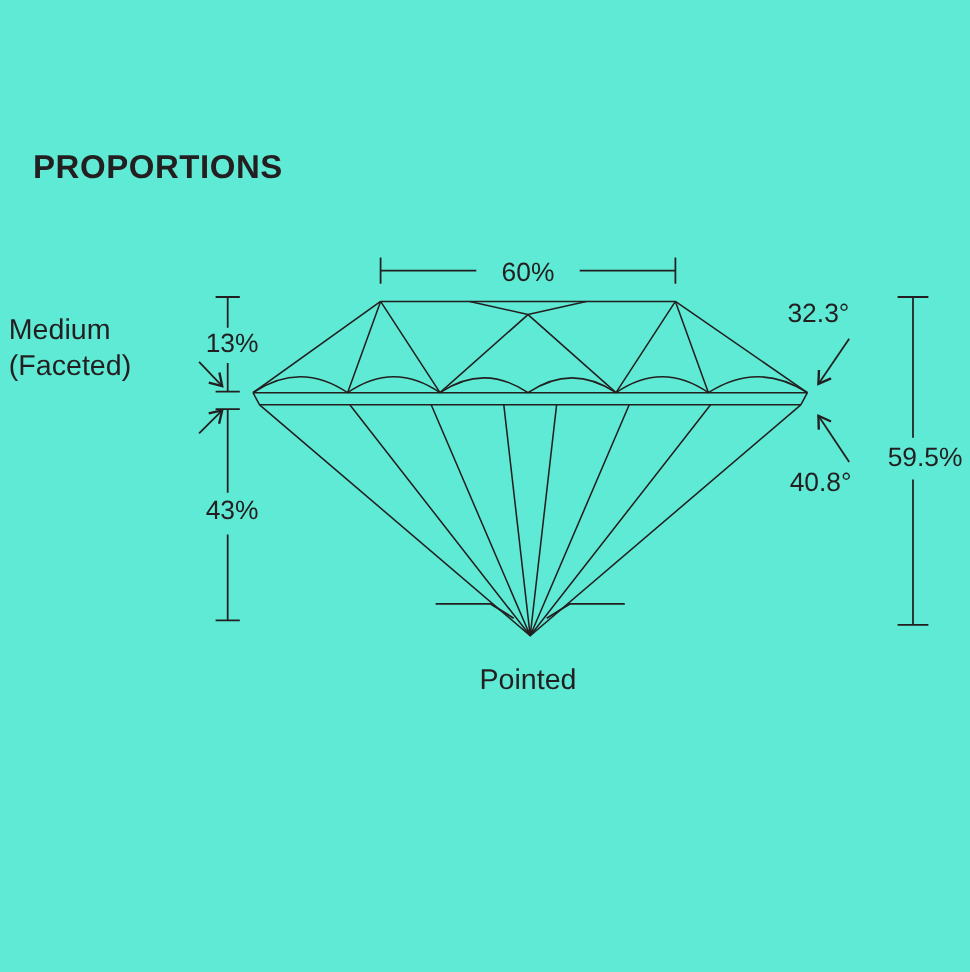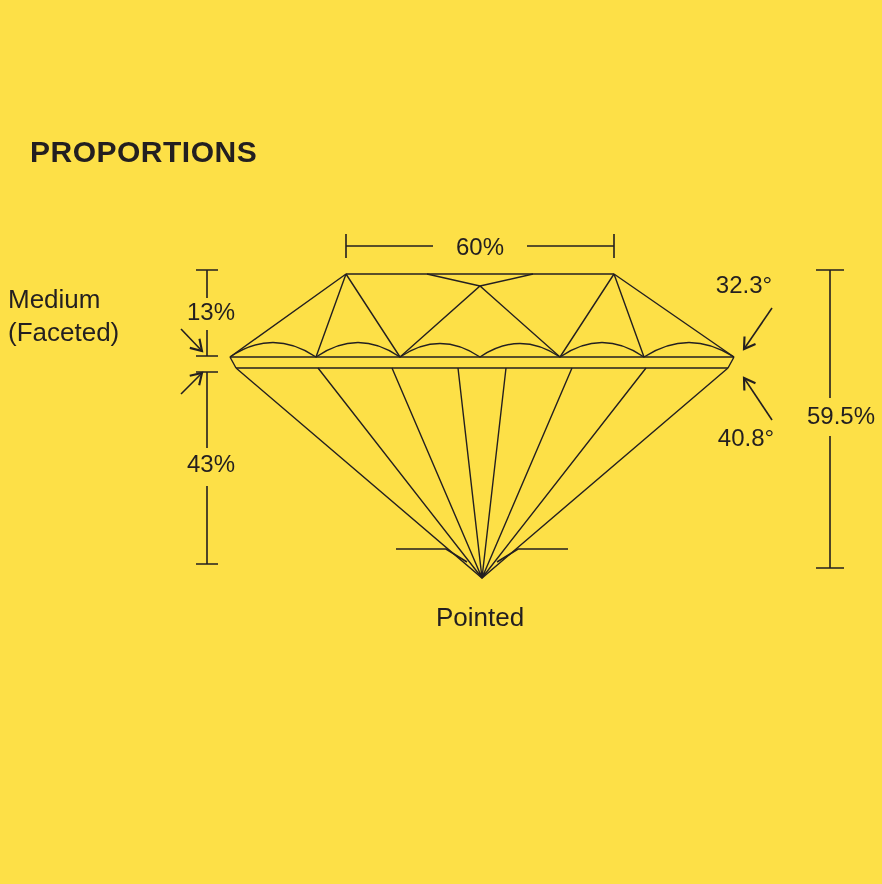--- a/index.html
+++ b/index.html
@@ -4,21 +4,21 @@
 <style>
   html, body {
     margin: 0;
     padding: 0;
     background: #ffffff;
   }
   .page {
     position: relative;
     width: 882px;
     height: 884px;
-    background: #fde047;
+    background: #5eead4;
     overflow: hidden;
     font-family: "Liberation Sans", sans-serif;
   }
   svg text {
     fill: #231f20;
     font-family: "Liberation Sans", "DejaVu Sans", sans-serif;
   }
   .title-text {
     font-size: 30px;
     font-weight: 700;

